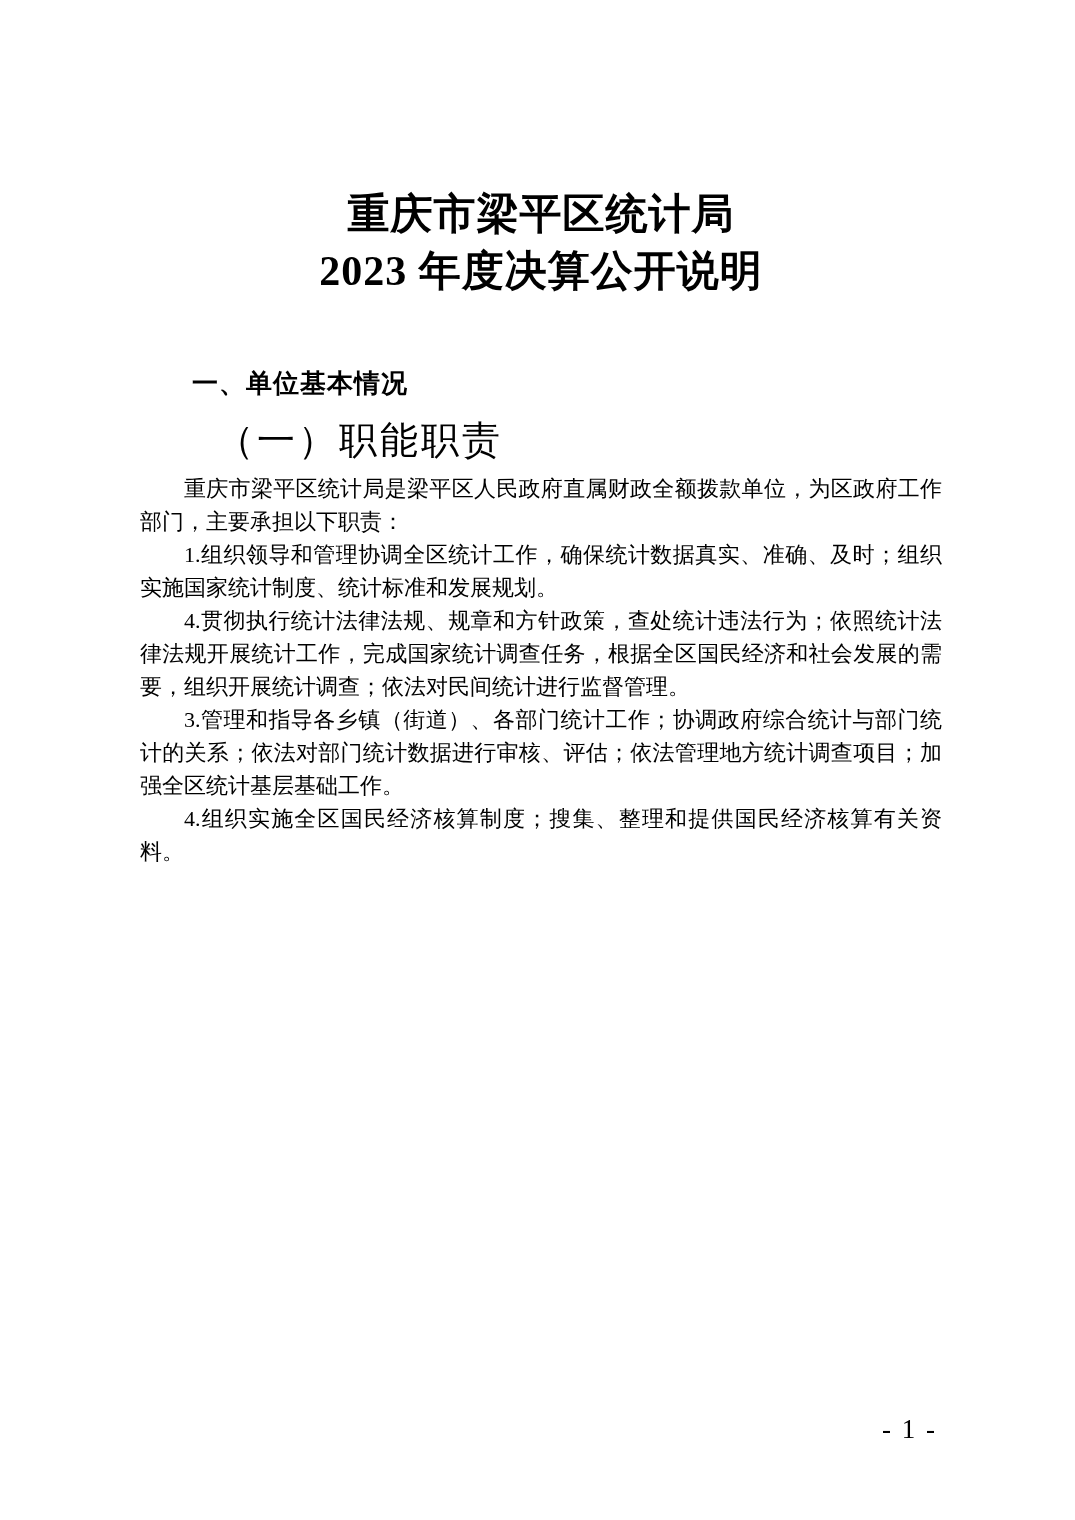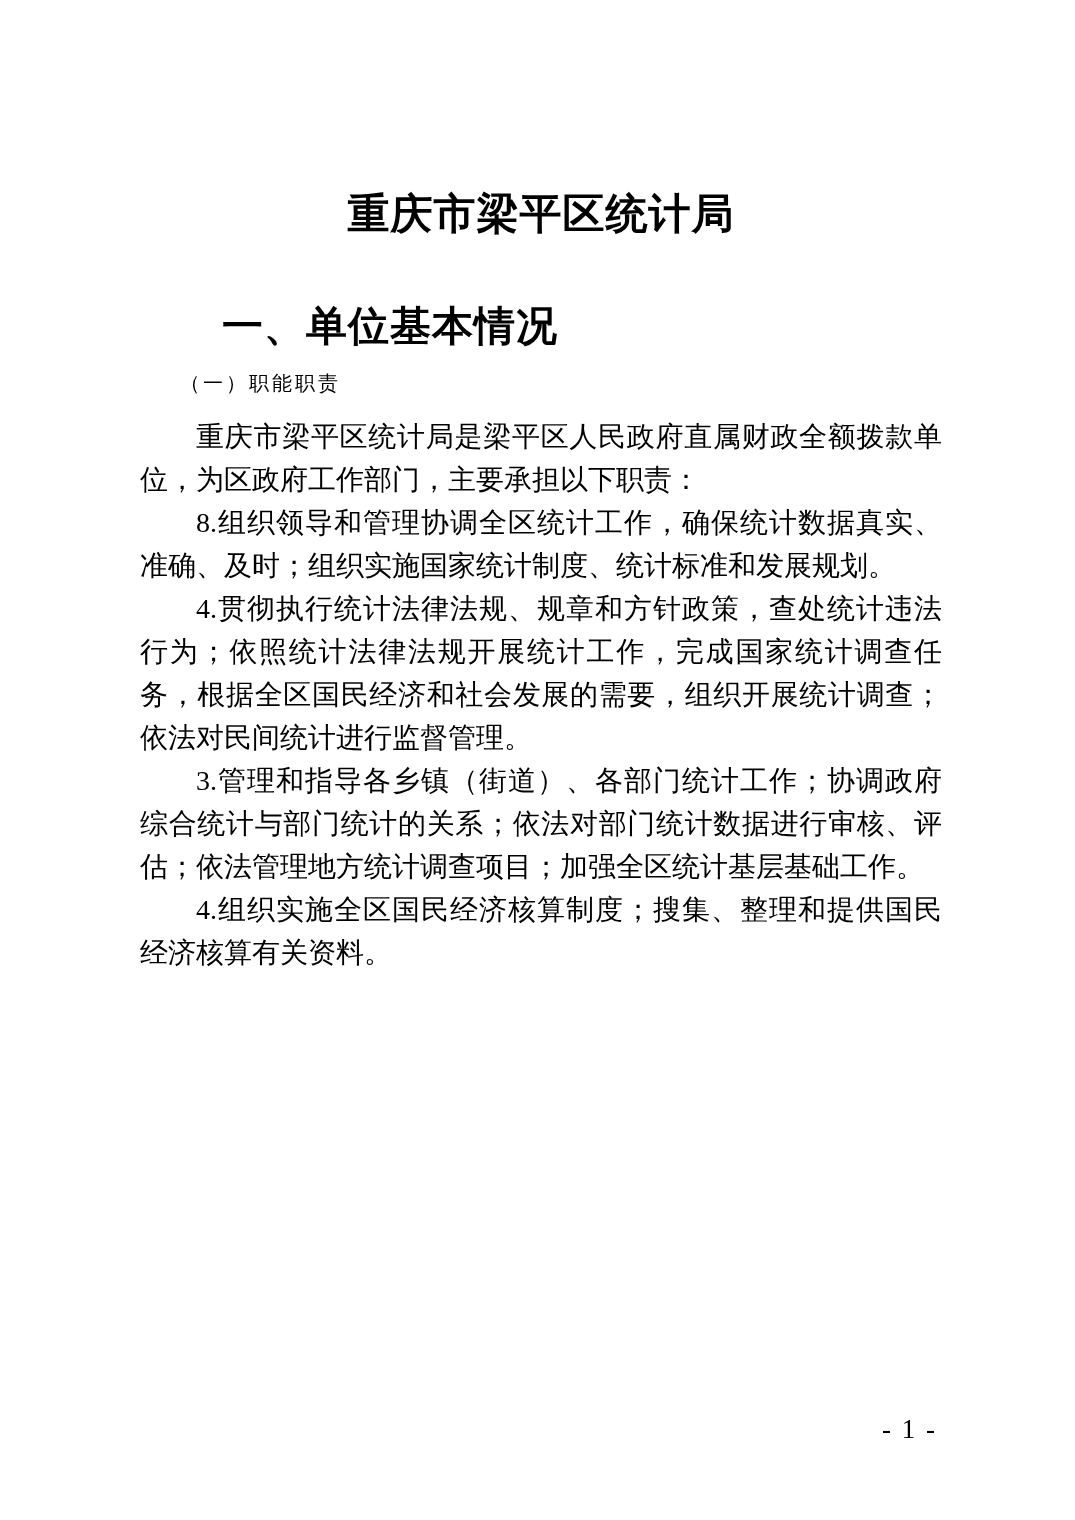--- a/index.html
+++ b/index.html
@@ -28,40 +28,40 @@
     text-align: center;
     font-weight: bold;
     font-size: 42px;
     line-height: 57px;
     letter-spacing: 1px;
   }
   .section-heading {
     margin: 62px 0 0 0;
     font-family: "Liberation Sans", "DejaVu Sans", sans-serif;
     font-weight: bold;
-    font-size: 41px;
+    font-size: 26px;
     line-height: 42px;
     text-indent: 2em;
     letter-spacing: 1px;
   }
   .sub-heading {
     margin: 14px 0 0 0;
     font-weight: normal;
-    font-size: 20px;
+    font-size: 38px;
     line-height: 44px;
     text-indent: 2em;
     letter-spacing: 3px;
   }
   .body-text {
     margin-top: 10px;
   }
   .para {
     margin: 0;
-    font-size: 28px;
-    line-height: 43px;
+    font-size: 22px;
+    line-height: 33px;
     text-align: justify;
     text-justify: inter-ideograph;
     text-indent: 2em;
   }
   .page-number {
     position: absolute;
     right: 138px;
     bottom: 76px;
     font-size: 27px;
     line-height: 30px;
@@ -69,29 +69,30 @@
   }
 </style>
 </head>
 <body>
 
 <div class="page">
   <div class="content">
 
     <div class="title-block">
       <div>重庆市梁平区统计局</div>
+      <div>2023 年度决算公开说明</div>
     </div>
 
     <h2 class="section-heading">一、单位基本情况</h2>
 
     <h3 class="sub-heading">（一）职能职责</h3>
 
     <div class="body-text">
       <p class="para">重庆市梁平区统计局是梁平区人民政府直属财政全额拨款单位，为区政府工作部门，主要承担以下职责：</p>
-      <p class="para">8.组织领导和管理协调全区统计工作，确保统计数据真实、准确、及时；组织实施国家统计制度、统计标准和发展规划。</p>
+      <p class="para">1.组织领导和管理协调全区统计工作，确保统计数据真实、准确、及时；组织实施国家统计制度、统计标准和发展规划。</p>
       <p class="para">4.贯彻执行统计法律法规、规章和方针政策，查处统计违法行为；依照统计法律法规开展统计工作，完成国家统计调查任务，根据全区国民经济和社会发展的需要，组织开展统计调查；依法对民间统计进行监督管理。</p>
       <p class="para">3.管理和指导各乡镇（街道）、各部门统计工作；协调政府综合统计与部门统计的关系；依法对部门统计数据进行审核、评估；依法管理地方统计调查项目；加强全区统计基层基础工作。</p>
       <p class="para">4.组织实施全区国民经济核算制度；搜集、整理和提供国民经济核算有关资料。</p>
     </div>
 
   </div>
 
   <div class="page-number">- 1 -</div>
 </div>
 

